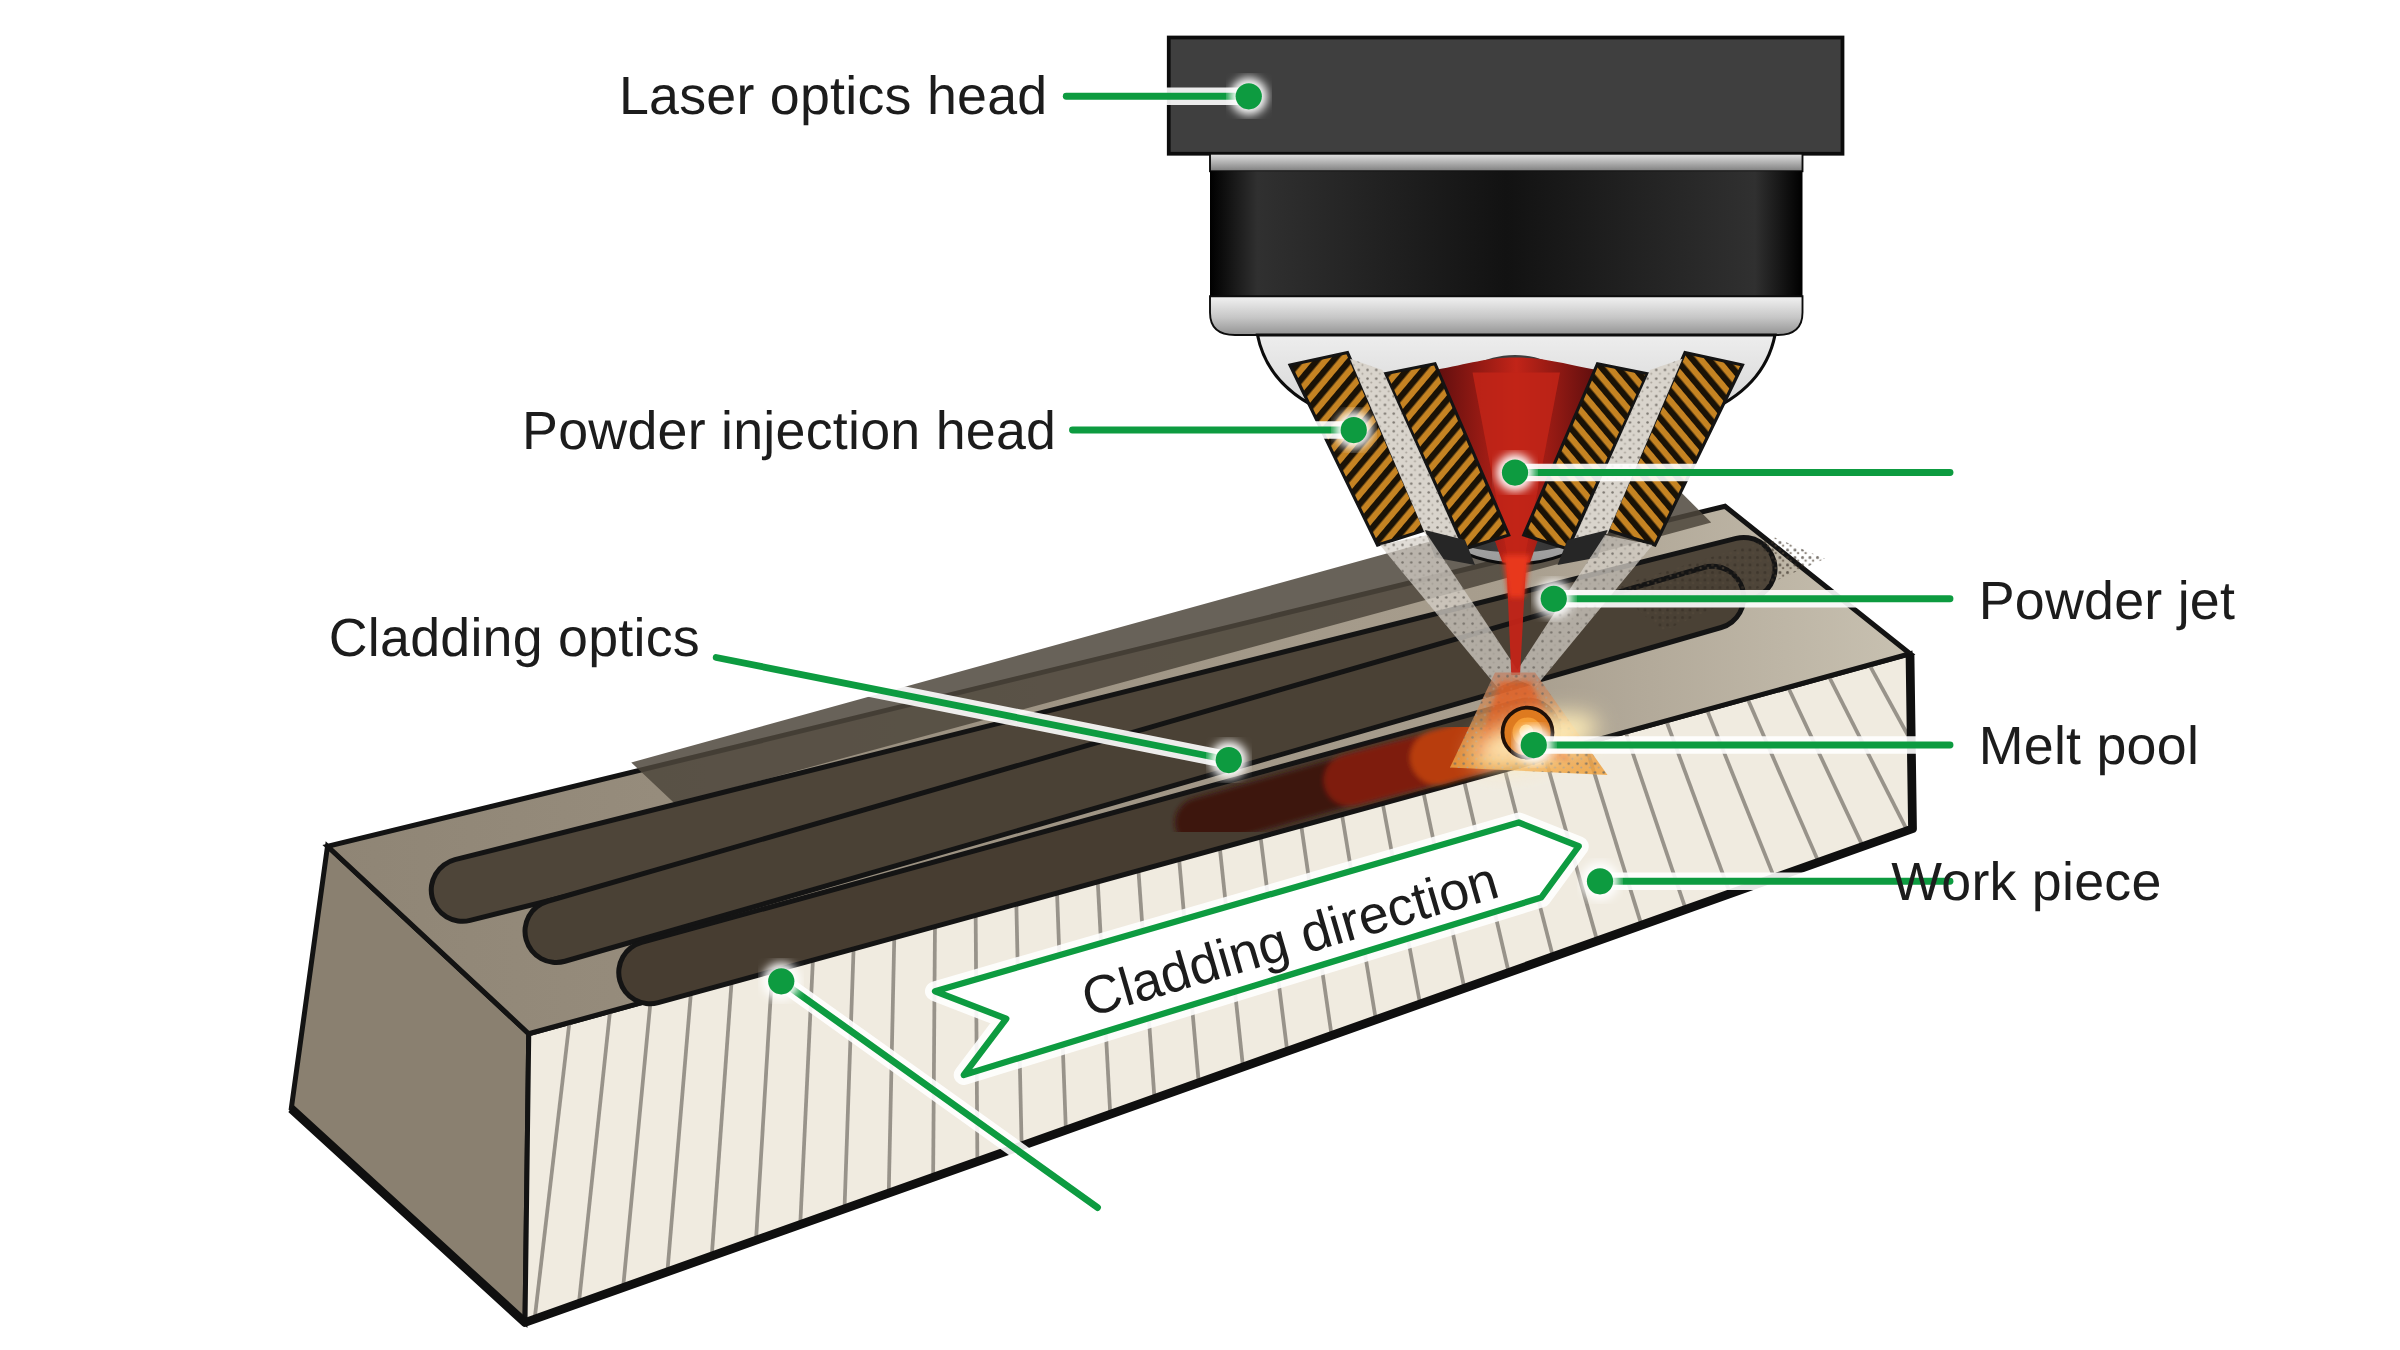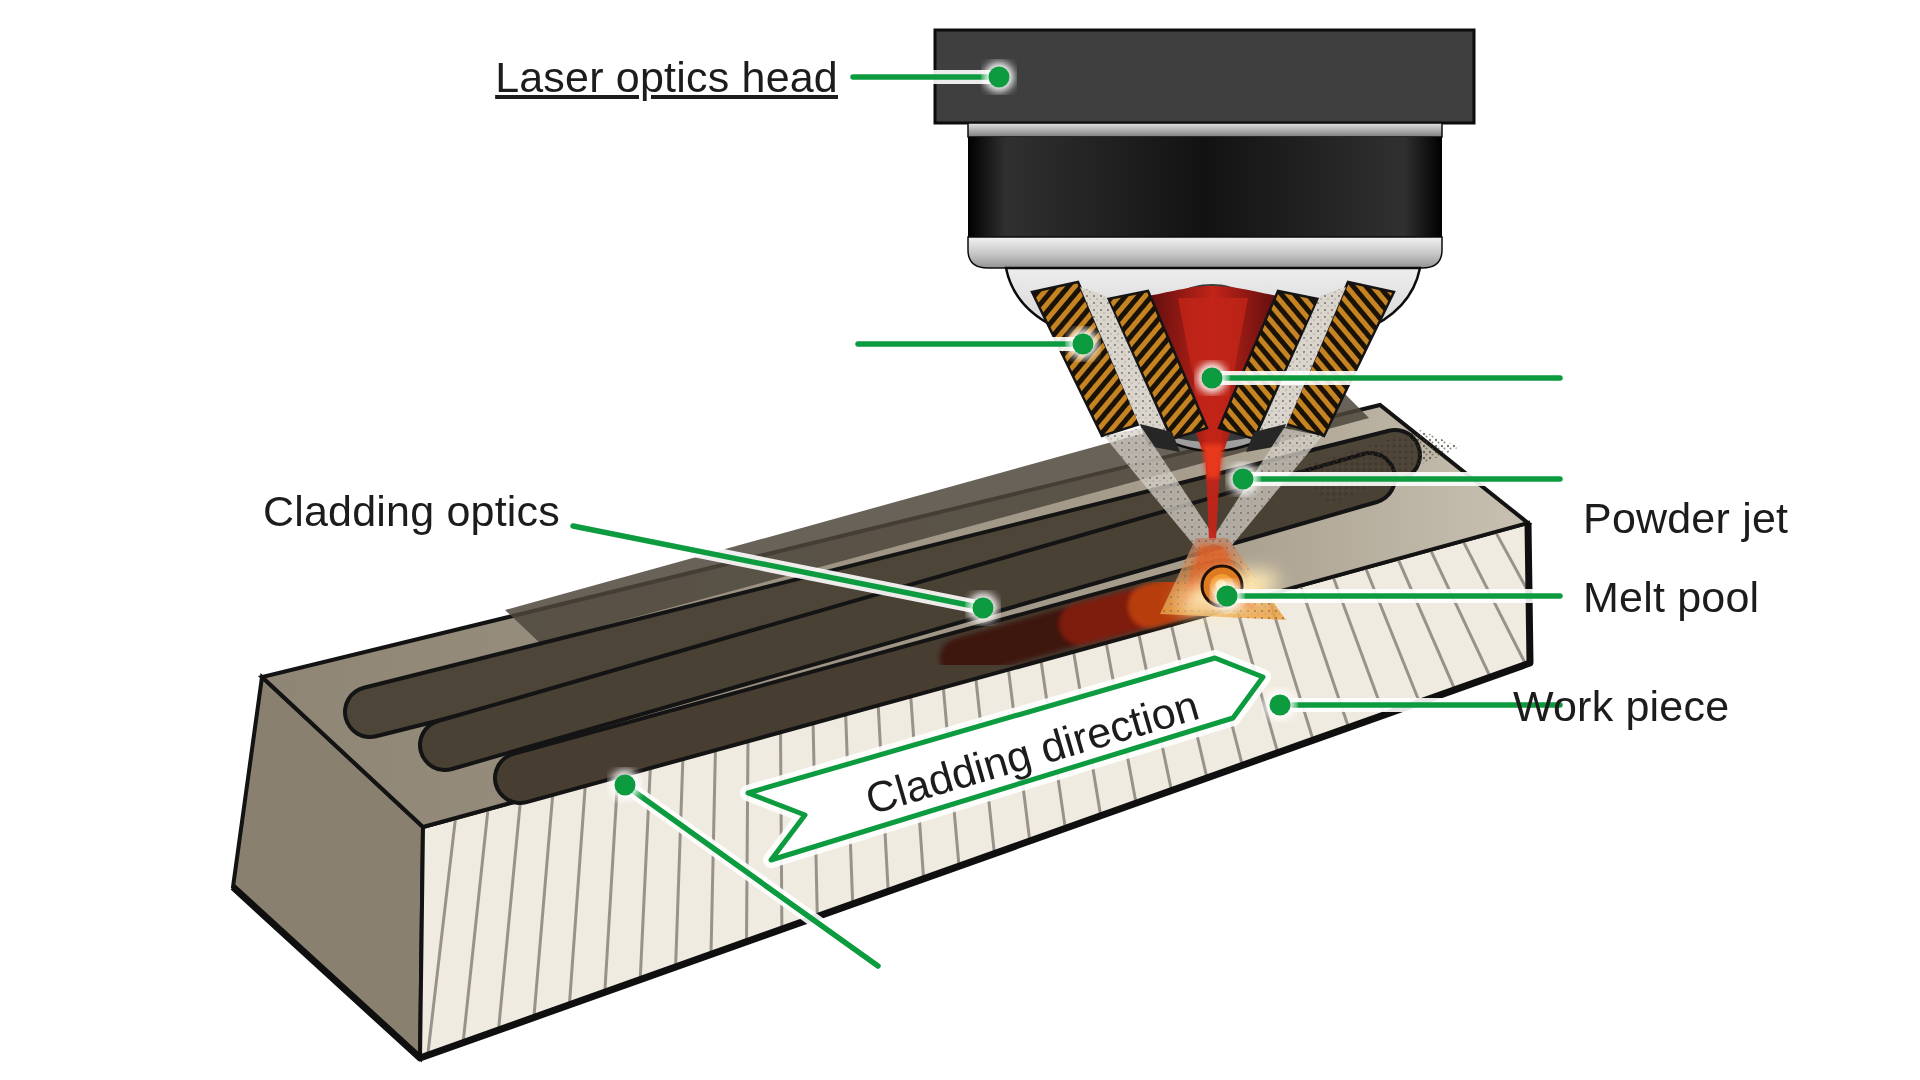--- a/index.html
+++ b/index.html
@@ -249,18 +249,19 @@
     </g>
     <g>
       <line x1="625" y1="785" x2="878" y2="966" stroke="#fff" stroke-width="14" opacity=".9"></line>
       <line x1="625" y1="785" x2="878" y2="966" style="stroke:var(--c-accent-green,#0d9b40)" stroke-width="5.5"></line>
       <circle cx="625" cy="785" r="15" fill="#fff" stroke="none" filter="url(#b4)"></circle>
       <circle cx="625" cy="785" r="10.5" style="fill:var(--c-accent-green,#0d9b40)" stroke="none"></circle>
     </g>
   </g>
 </svg>
 
-  <div class="lbl right" style="right:1082px;top:51px;text-decoration:underline;">Laser optics head</div>
+  <div class="lbl right" style="right:1082px;top:51px;">Laser optics head</div>
+  <div class="lbl right" style="right:1075px;top:319px;">Powder injection head</div>
   <div class="lbl right" style="right:1360px;top:485px;">Cladding optics</div>
-  <div class="lbl" style="left:1583px;top:455px;margin-top:37px;">Powder jet</div>
+  <div class="lbl" style="left:1583px;top:455px;">Powder jet</div>
   <div class="lbl" style="left:1583px;top:571px;text-align:right;">Melt pool</div>
   <div class="lbl" style="left:1513px;top:680px;">Work piece</div>
 </div>
 
 </body></html>

